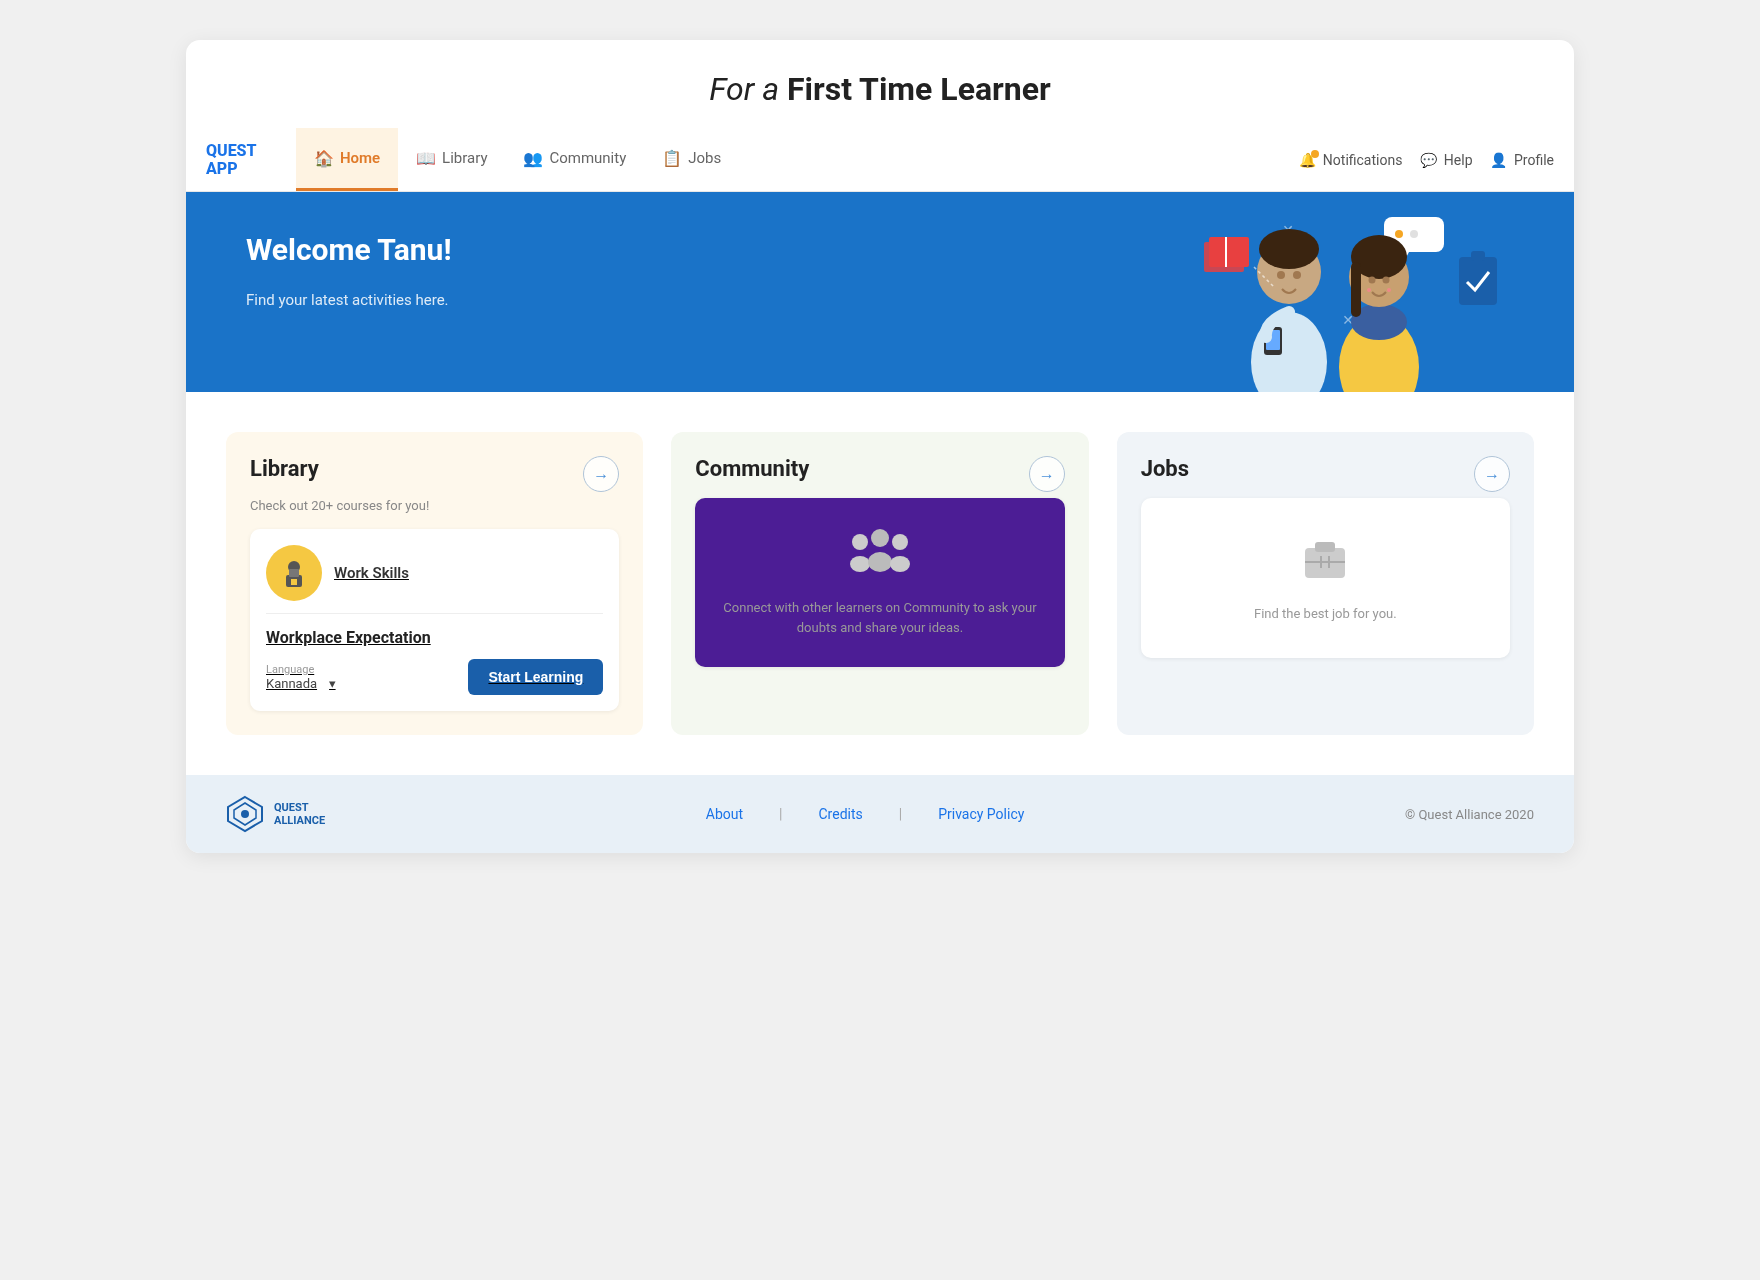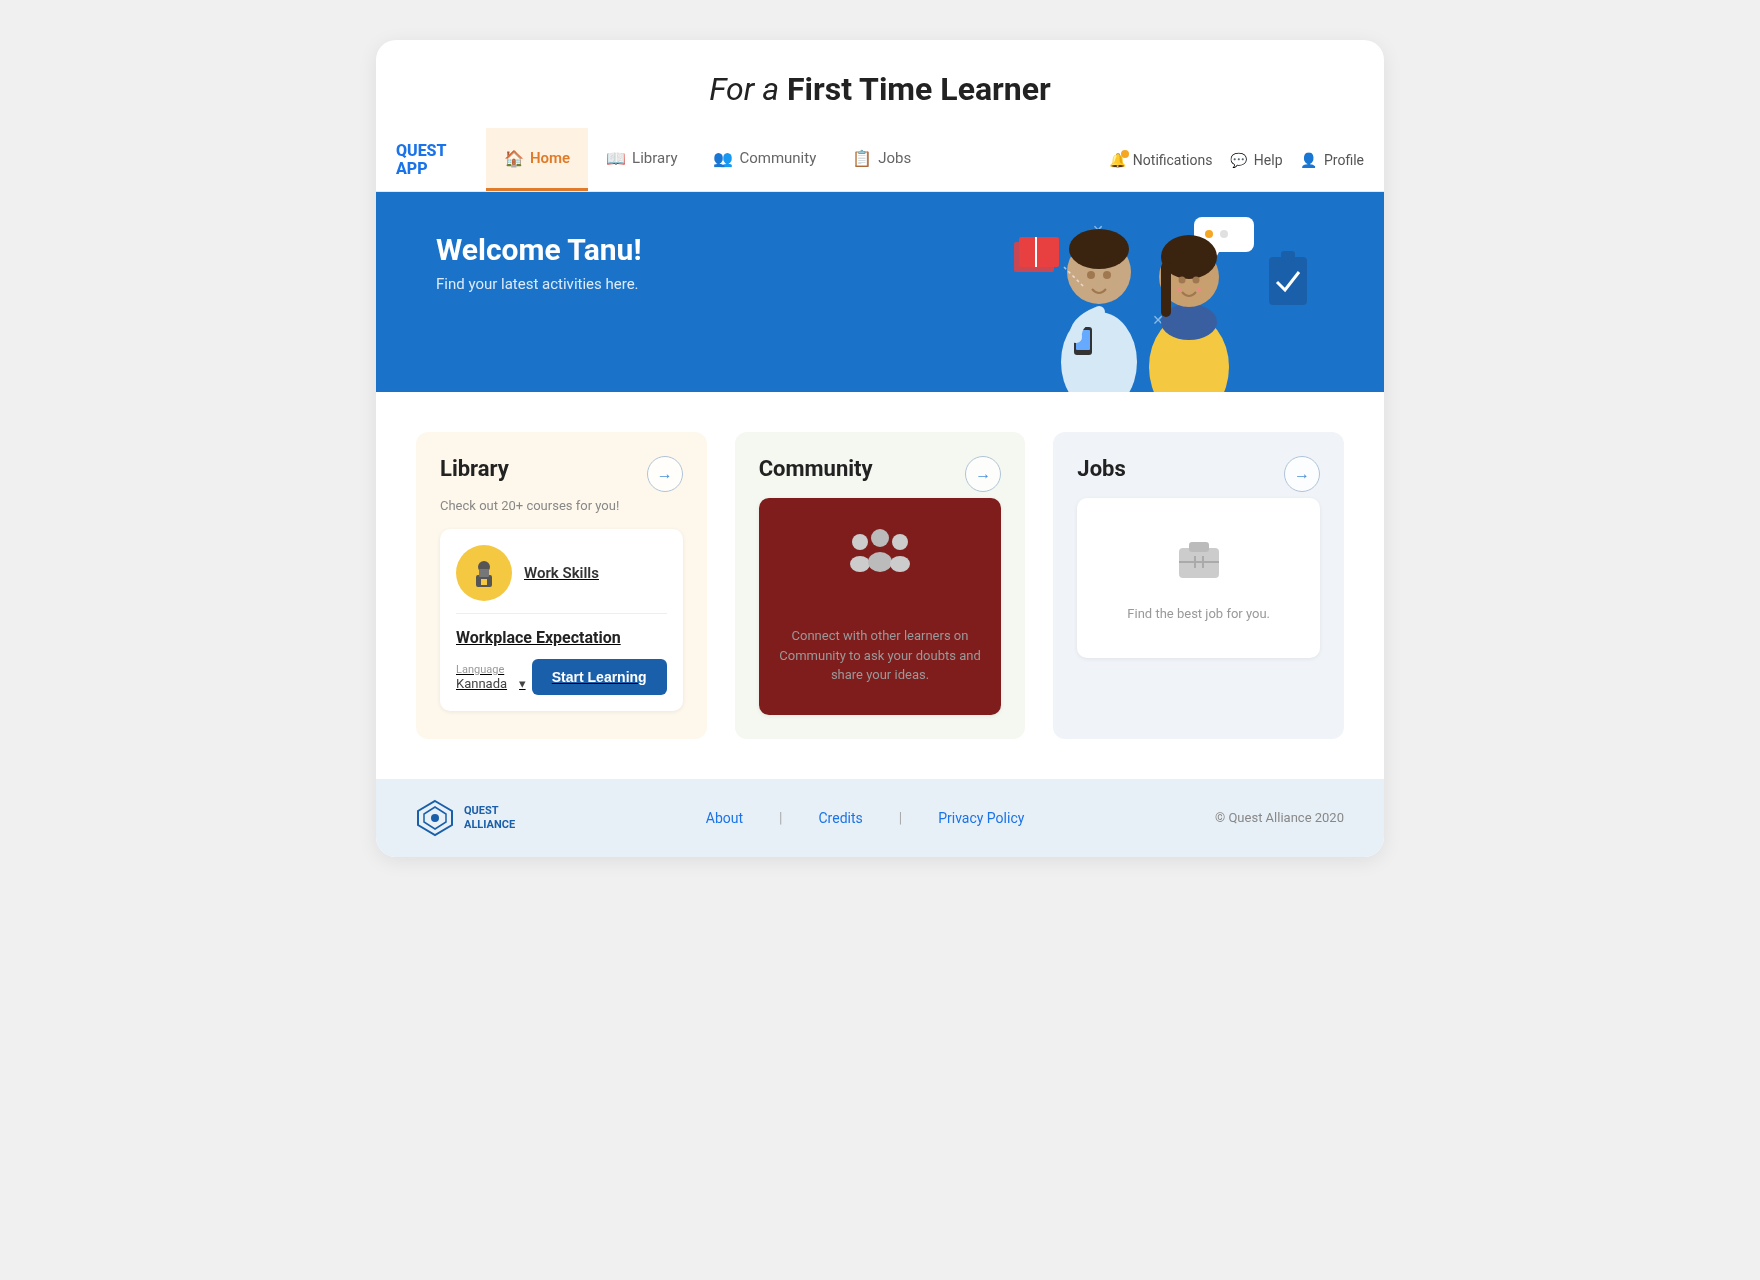--- a/index.html
+++ b/index.html
@@ -6,24 +6,24 @@
     body {
       font-family: -apple-system, BlinkMacSystemFont, 'Segoe UI', Roboto, sans-serif;
       background: #f0f0f0;
       display: flex;
       justify-content: center;
       align-items: flex-start;
       min-height: 100vh;
       padding: 40px 20px;
     }
     .page-wrapper {
-      width: 1008px;
+      width: 1388px;
       max-width: 100%;
       background: #fff;
-      border-radius: 20px;
+      border-radius: 14px;
       overflow: hidden;
       box-shadow: 0 4px 20px rgba(0,0,0,0.08);
     }
     .page-title {
       text-align: center;
       font-size: 32px;
       font-weight: 400;
       padding: 30px 20px 20px;
       color: #222;
       font-style: italic;
@@ -111,21 +111,21 @@
       overflow: hidden;
       min-height: 200px;
     }
     .hero-content {
       max-width: 420px;
     }
     .hero-title {
       color: #fff;
       font-size: 30px;
       font-weight: 700;
-      margin-bottom: 8px;
+      margin-bottom: 24px;
     }
     .hero-subtitle {
       color: rgba(255,255,255,0.85);
       font-size: 15px;
       margin-bottom: 20px;
     }
     .hero-btn {
       background: #f5a623;
       color: #fff;
       border: none;
@@ -248,31 +248,30 @@
       background: #1a5faa;
       color: #fff;
       border: none;
       padding: 10px 20px;
       border-radius: 6px;
       font-size: 14px;
       font-weight: 600;
       cursor: pointer;
     }
     .community-inner {
-      background: #7f1d1d;
+      background: #4c1d95;
       border-radius: 10px;
       padding: 30px 20px;
       box-shadow: 0 1px 4px rgba(0,0,0,0.07);
       display: flex;
       flex-direction: column;
       align-items: center;
       text-align: center;
       min-height: 160px;
       justify-content: center;
-      gap: 28px;
     }
     .community-icon-svg {
       margin-bottom: 14px;
     }
     .community-text {
       font-size: 13px;
       color: #999;
       line-height: 1.5;
     }
     .jobs-inner {

